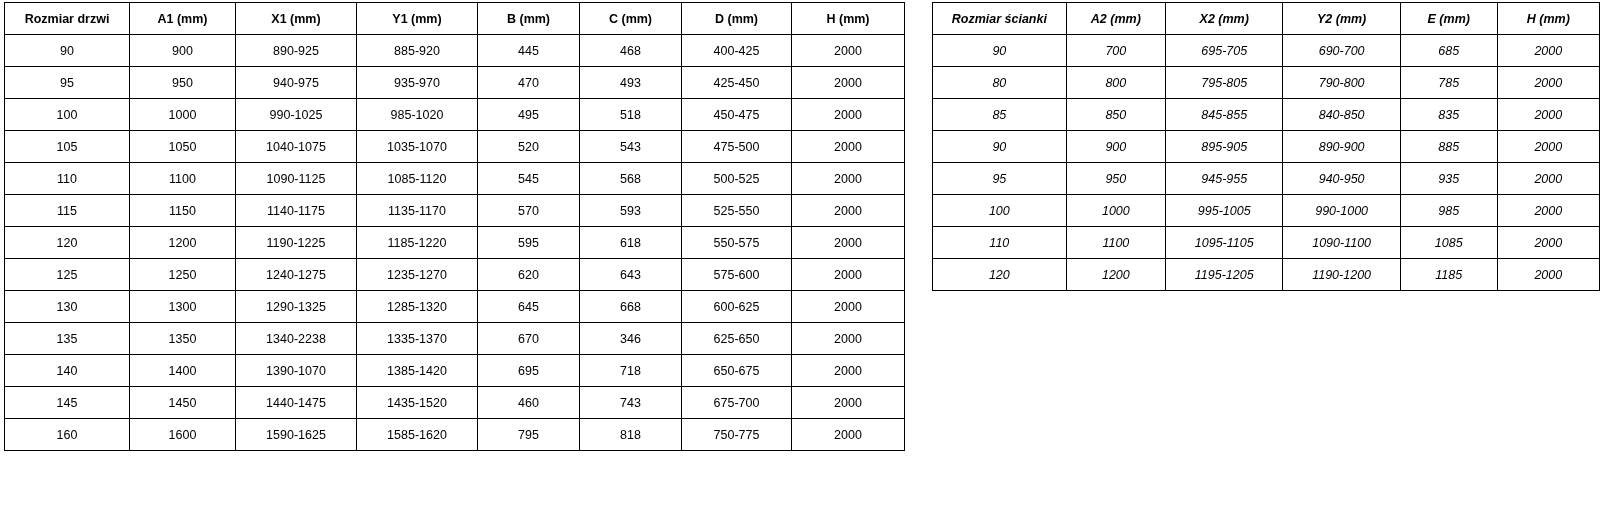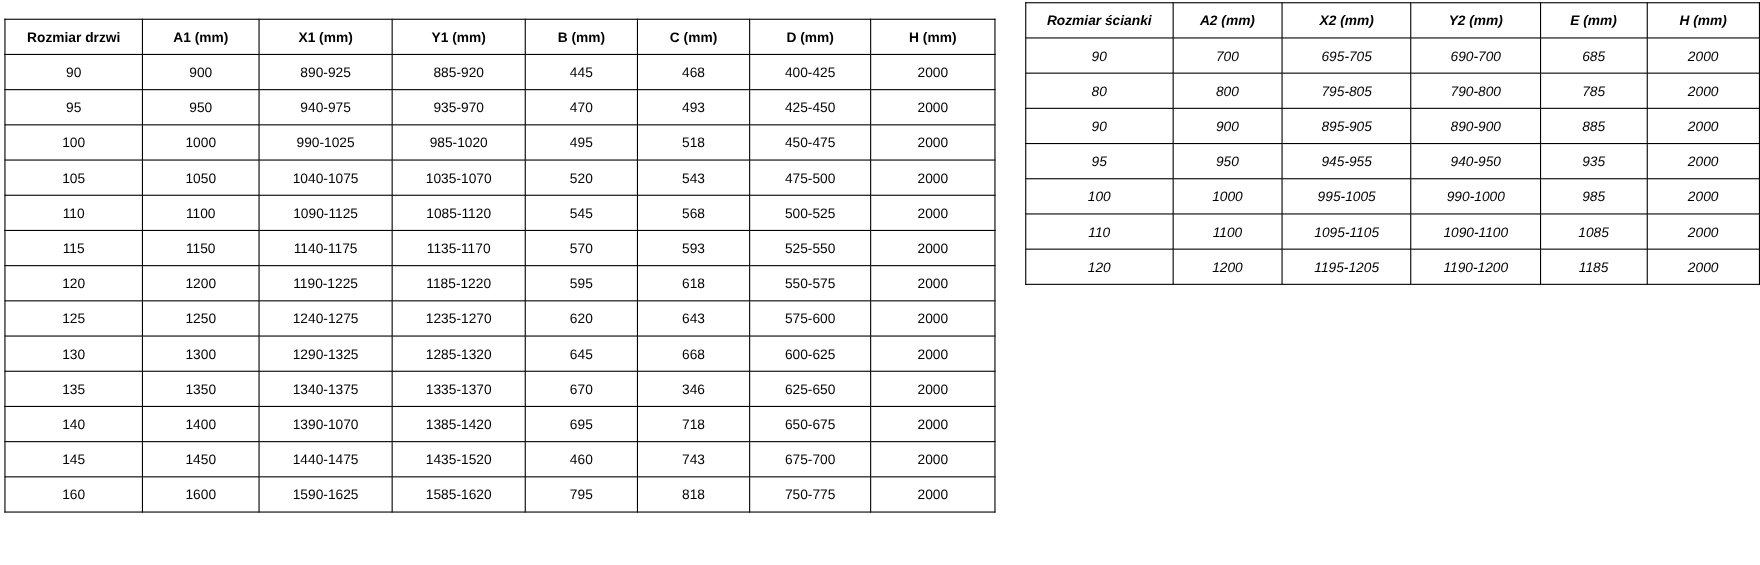--- a/index.html
+++ b/index.html
@@ -17,21 +17,21 @@
   .page {
     position: relative;
     width: 1600px;
     height: 514px;
   }
   .table-wrap {
     position: absolute;
   }
   #doors-table-wrap {
     left: 4px;
-    top: 17px;
+    top: 2px;
   }
   #walls-table-wrap {
     left: 932px;
     top: 2px;
     font-style: italic;
   }
   table.spec {
     border-collapse: collapse;
     table-layout: fixed;
   }
@@ -185,21 +185,21 @@
           <td>1290-1325</td>
           <td>1285-1320</td>
           <td>645</td>
           <td>668</td>
           <td>600-625</td>
           <td>2000</td>
         </tr>
         <tr>
           <td>135</td>
           <td>1350</td>
-          <td>1340-1375</td>
+          <td>1340-2238</td>
           <td>1335-1370</td>
           <td>670</td>
           <td>346</td>
           <td>625-650</td>
           <td>2000</td>
         </tr>
         <tr>
           <td>140</td>
           <td>1400</td>
           <td>1390-1070</td>
@@ -264,20 +264,28 @@
         </tr>
         <tr>
           <td>80</td>
           <td>800</td>
           <td>795-805</td>
           <td>790-800</td>
           <td>785</td>
           <td>2000</td>
         </tr>
         <tr>
+          <td>85</td>
+          <td>850</td>
+          <td>845-855</td>
+          <td>840-850</td>
+          <td>835</td>
+          <td>2000</td>
+        </tr>
+        <tr>
           <td>90</td>
           <td>900</td>
           <td>895-905</td>
           <td>890-900</td>
           <td>885</td>
           <td>2000</td>
         </tr>
         <tr>
           <td>95</td>
           <td>950</td>

